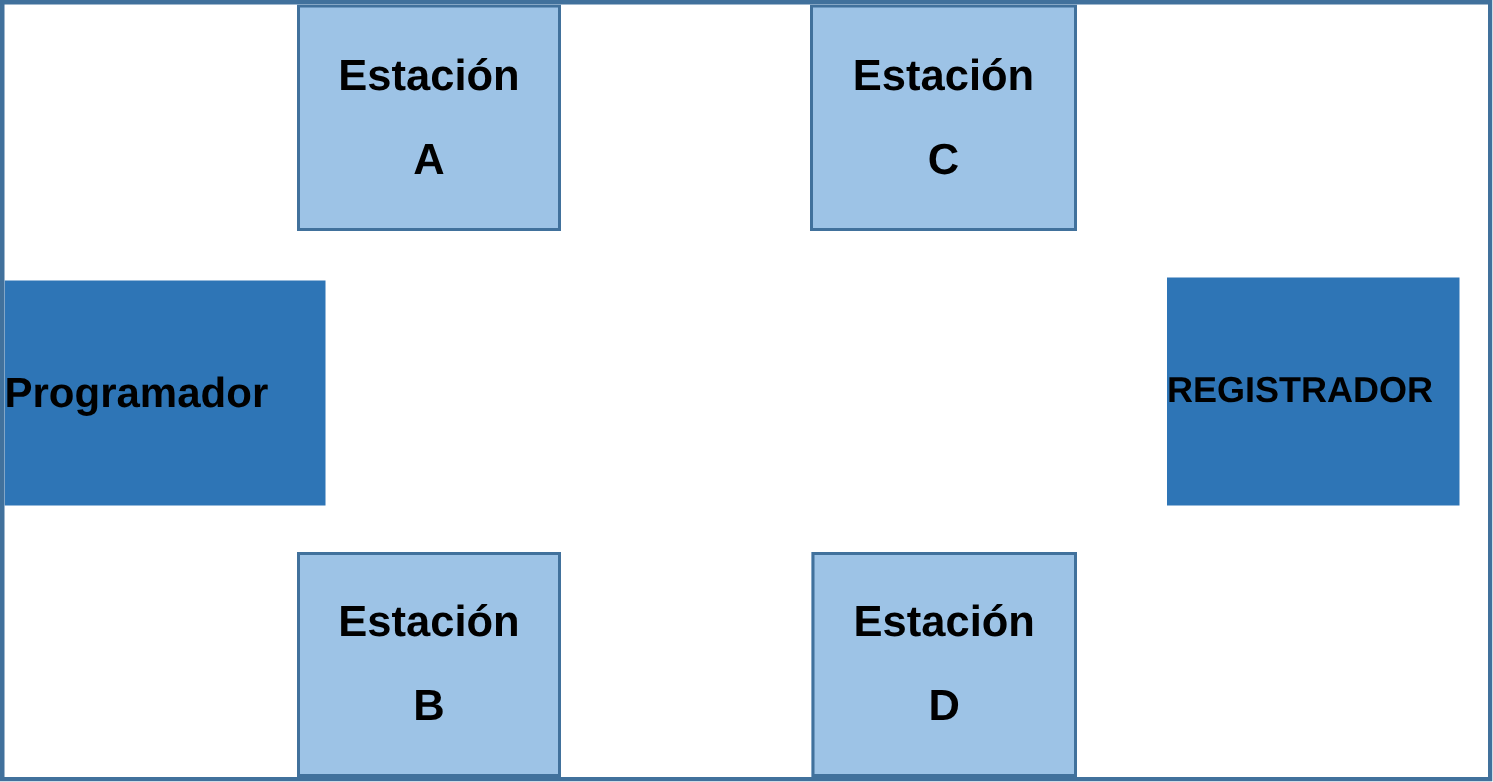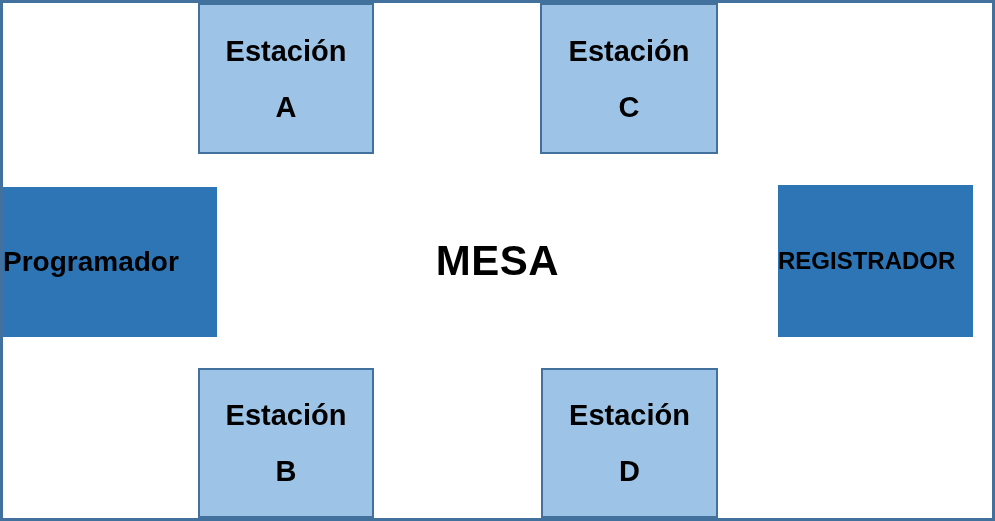--- a/index.html
+++ b/index.html
@@ -89,15 +89,14 @@
   </div>
 
   <div class="role role-left">
     <span>Programador</span>
   </div>
 
   <div class="role role-right">
     <span>REGISTRADOR</span>
   </div>
 
-  <div class="table-label">MESA</div>
 
 </div>
 
 </body></html>

